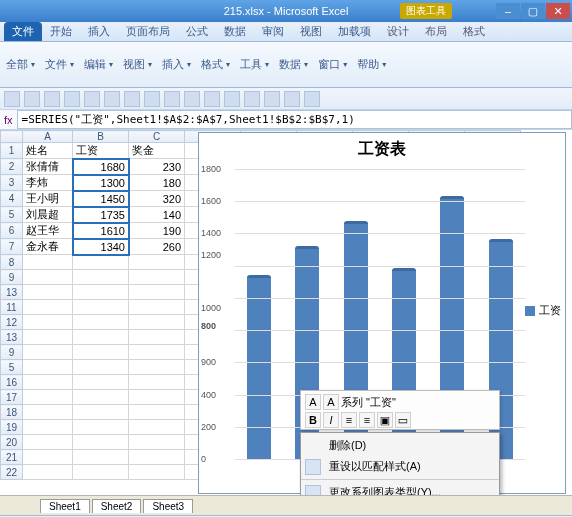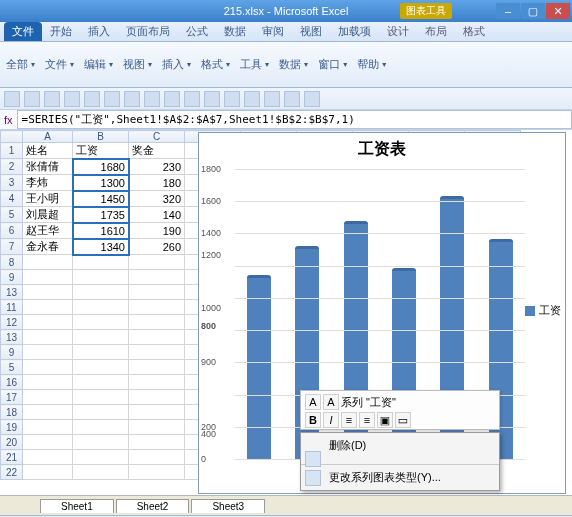--- a/index.html
+++ b/index.html
@@ -41,21 +41,21 @@
 .legend{position:absolute;right:4px;top:170px;font-size:10px;display:flex;align-items:center;gap:4px}
 .legend .sw{width:10px;height:10px;background:#4f81bd}
 .ctxmenu{position:absolute;left:300px;top:302px;width:200px;background:#f4f4f4;border:1px solid #9a9a9a;box-shadow:2px 2px 4px rgba(0,0,0,.3);padding:2px 0;z-index:50}
 .ctxmenu .row{display:flex;align-items:center;padding:3px 6px 3px 28px;position:relative;cursor:pointer}
 .ctxmenu .row .ic{position:absolute;left:4px;width:16px;height:16px;background:#d7e4f3;border:1px solid #b0c3dc}
 .ctxmenu hr{border:none;border-top:1px solid #ccc;margin:2px 0}
 .minitoolbar{position:absolute;left:300px;top:260px;width:200px;height:40px;background:#fdfdfd;border:1px solid #bcbcbc;box-shadow:1px 1px 3px rgba(0,0,0,.2);padding:2px 4px;z-index:50;font-size:10px}
 .minitoolbar .r{display:flex;align-items:center;gap:2px;height:18px}
 .minitoolbar .btn{width:16px;height:16px;border:1px solid #d0d0d0;background:#f6f6f6;display:flex;align-items:center;justify-content:center}
 .sheettabs{height:20px;background:#ece9d8;display:flex;align-items:center;padding-left:40px;gap:2px;border-top:1px solid #b4b4b4}
-.sheettabs .st{background:#fff;border:1px solid #9a9a9a;border-bottom:none;padding:1px 20px;font-size:10px;cursor:pointer}
+.sheettabs .st{background:#fff;border:1px solid #9a9a9a;border-bottom:none;padding:1px 8px;font-size:10px;cursor:pointer}
 .status{height:20px;background:linear-gradient(#e8f0fb,#d6e5f7);border-top:1px solid #9cb9dd;padding:2px 6px;font-size:10px;color:#3b5b8c}
 </style>
 </head>
 <body>
 
 <div class="titlebar">
   <span>215.xlsx - Microsoft Excel</span>
   <span class="ctx">图表工具</span>
   <div class="wincontrols">
     <span>–</span>
@@ -439,21 +439,21 @@
         <span style="writing-mode: vertical-rl;">刘晨超</span>
         <span style="writing-mode: vertical-rl;">赵王华</span>
         <span style="writing-mode: vertical-rl;">金永春</span>
       </div>
     <div class="legend">
       <span class="sw"></span>
       <span>工资</span>
     </div>
   <div class="ylab" style="top: 326px;">0</div>
       <div class="ylab" style="top: 293.778px;">200</div>
-      <div class="ylab" style="top: 261.556px; margin-top: 39px;">400</div>
+      <div class="ylab" style="top: 261.556px;">400</div>
       <div class="ylab" style="top: 229.333px;">900</div>
       <div class="ylab" style="top: 193px; font-weight: bold;">800</div>
       <div class="ylab" style="top: 175px;">1000</div>
       <div class="ylab" style="top: 122px;">1200</div>
       <div class="ylab" style="top: 100.444px;">1400</div>
       <div class="ylab" style="top: 68.2222px;">1600</div>
       <div class="ylab" style="top: 36px;">1800</div>
     </div>
 
   <div class="minitoolbar">
@@ -475,20 +475,21 @@
       <span class="btn">▭</span>
     </div>
   </div>
 
   <div class="ctxmenu">
     <div class="row">
         <span>删除(D)</span>
       </div>
     <div class="row">
         <span class="ic"></span>
+        <span>重设以匹配样式(A)</span>
       </div>
     <hr>
     <div class="row">
         <span class="ic"></span>
         <span>更改系列图表类型(Y)...</span>
       </div>
 
   </div>
 </div>
 

